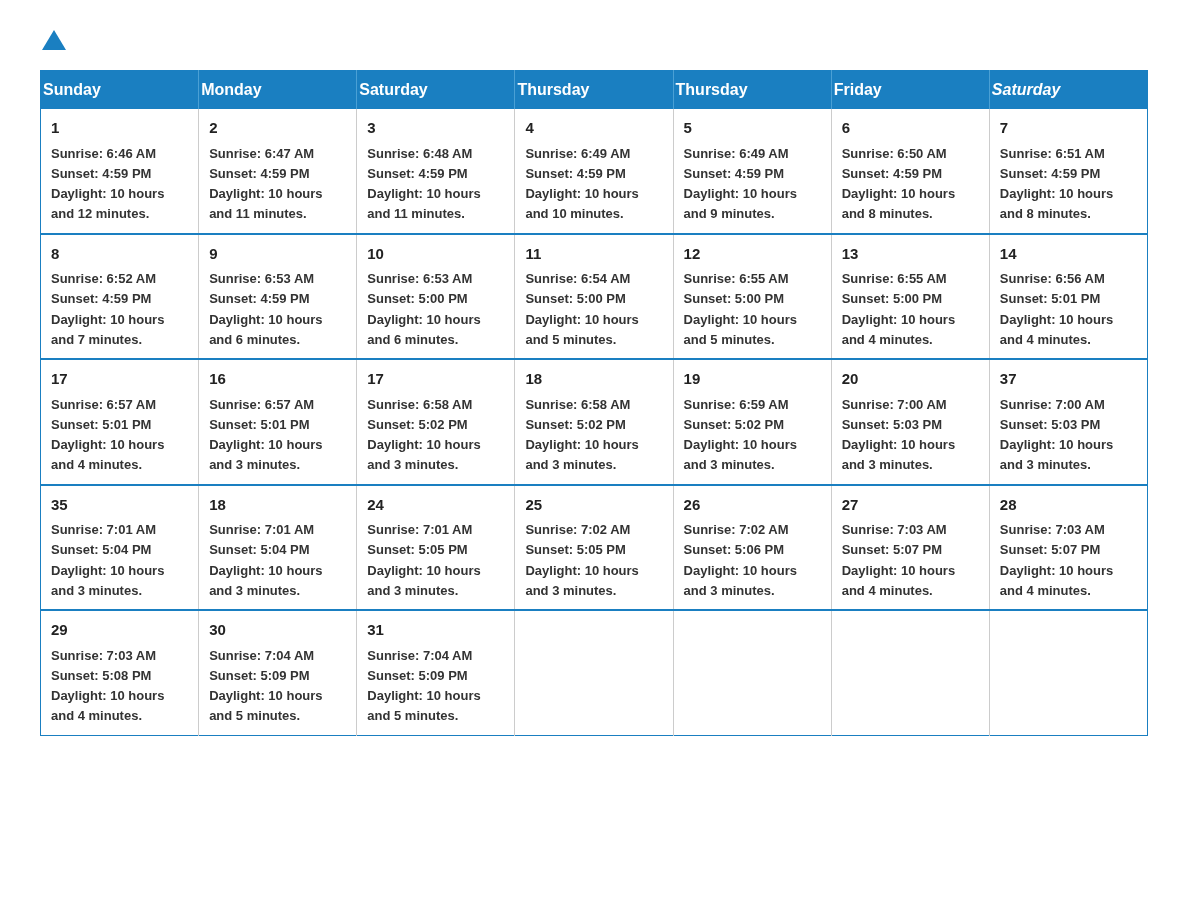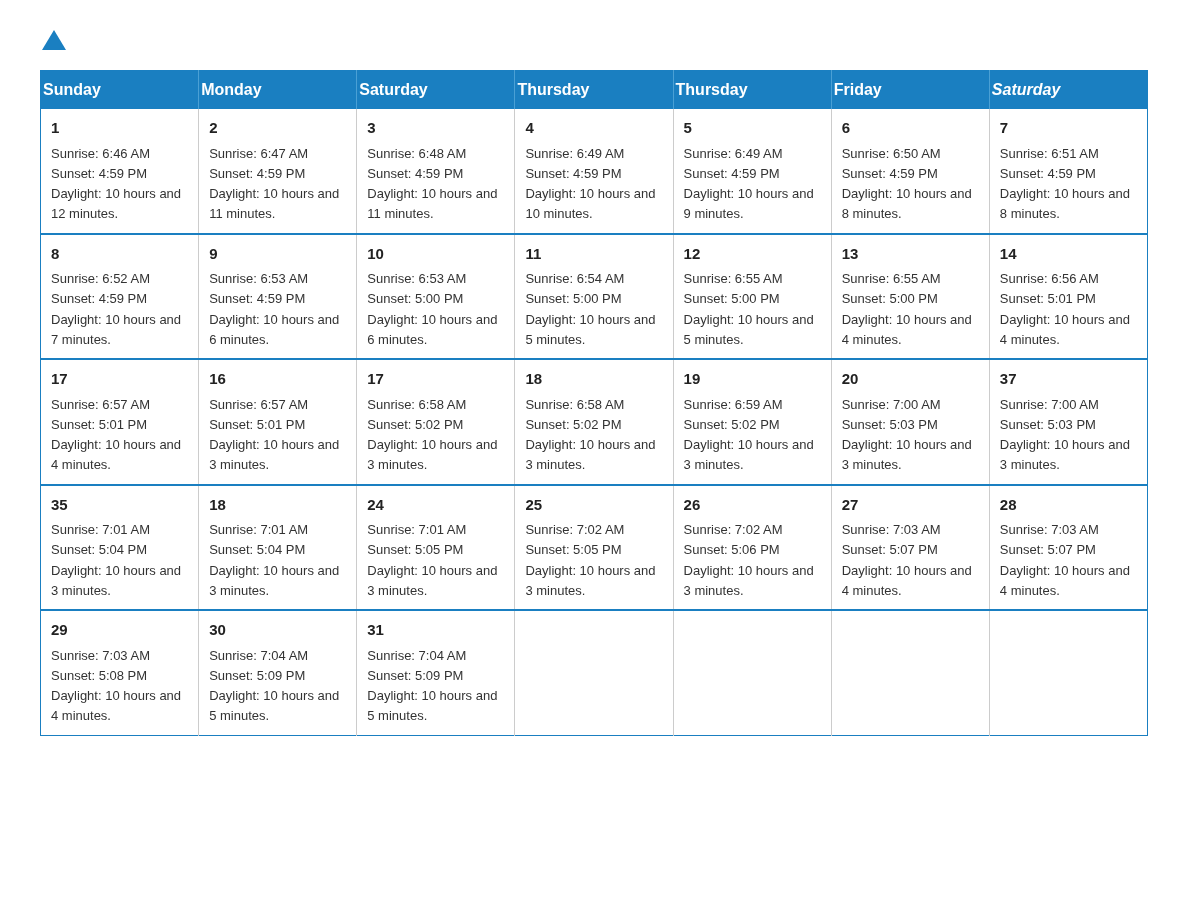--- a/index.html
+++ b/index.html
@@ -97,20 +97,21 @@
     .day-number {
       font-size: 15px;
       font-weight: bold;
       display: block;
       margin-bottom: 4px;
     }
     .day-info {
       font-size: 13px;
       color: #333;
       line-height: 1.55;
+      font-weight: bold;
     }
     .empty-cell {
       background: #fff;
     }
   </style>
 </head>
 <body>
 
 <div class="header">
   <div class="logo-wrapper">

